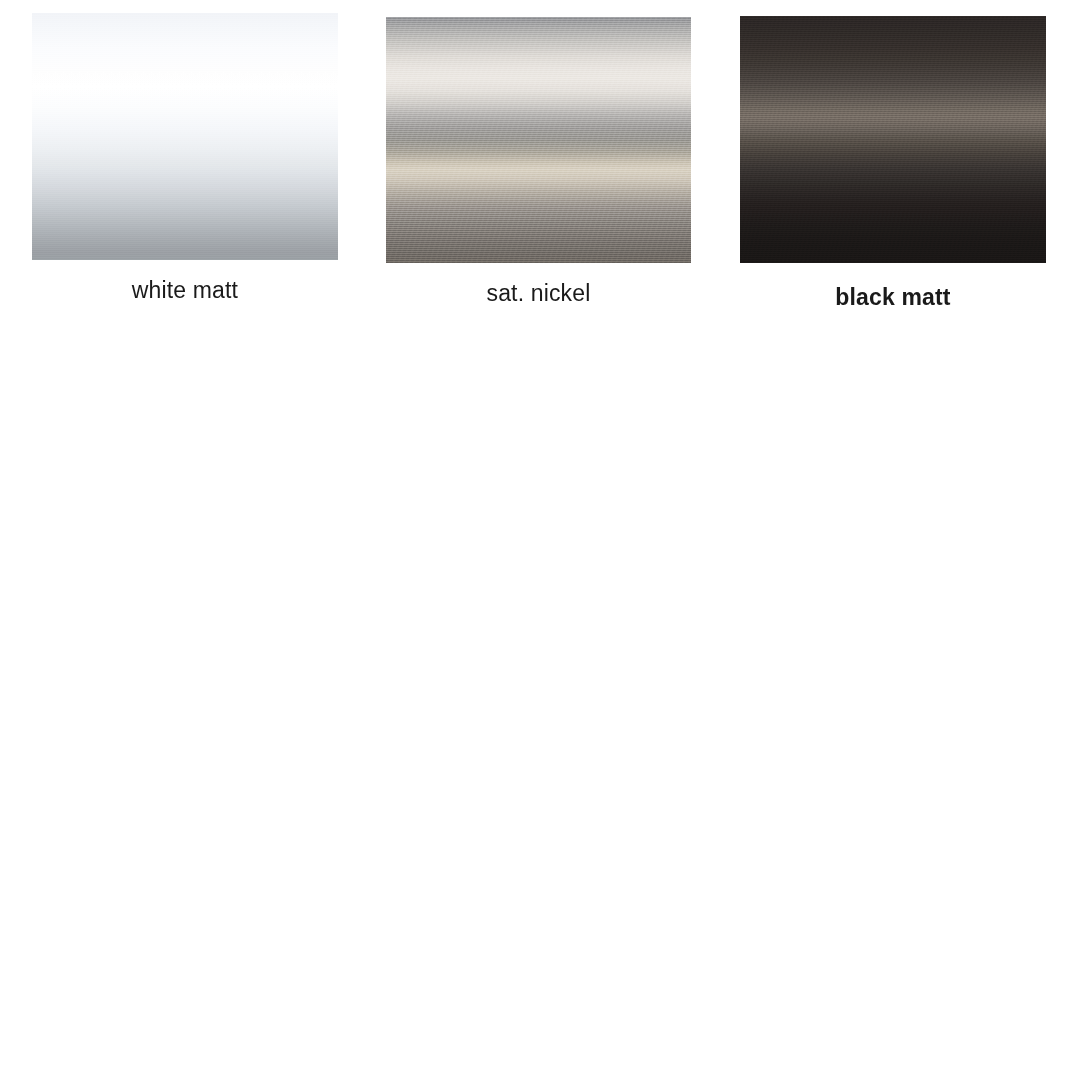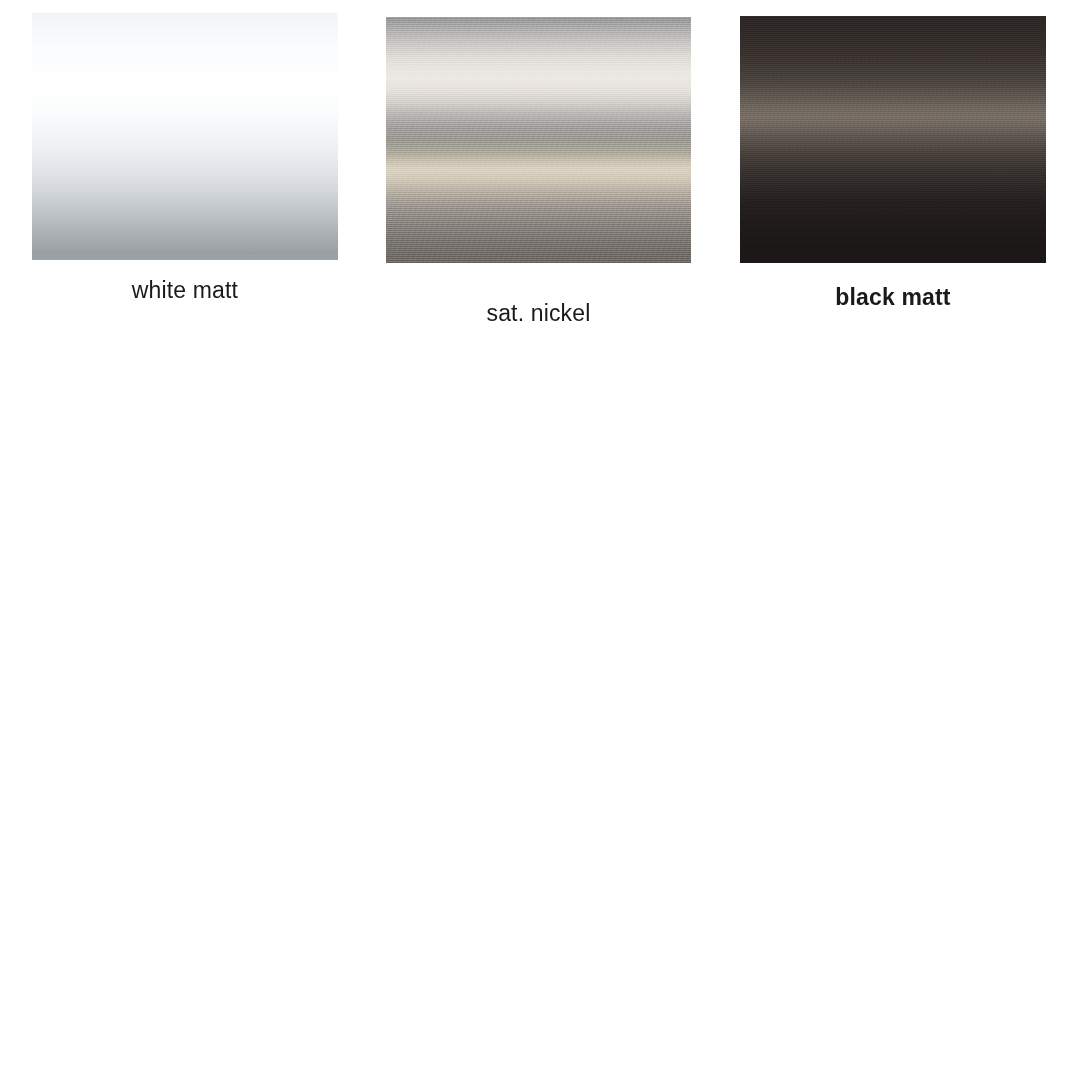--- a/index.html
+++ b/index.html
@@ -188,21 +188,20 @@
   }
   #caption-white-matt {
     left: 32px;
     top: 277px;
     width: 306px;
   }
   #caption-sat-nickel {
     left: 386px;
     top: 280px;
     width: 305px;
-    margin-top: 20px;
   }
   #caption-black-matt {
     left: 740px;
     top: 284px;
     width: 306px;
     font-weight: bold;
   }
 </style>
 </head>
 <body style="background: rgb(255, 255, 255);">

